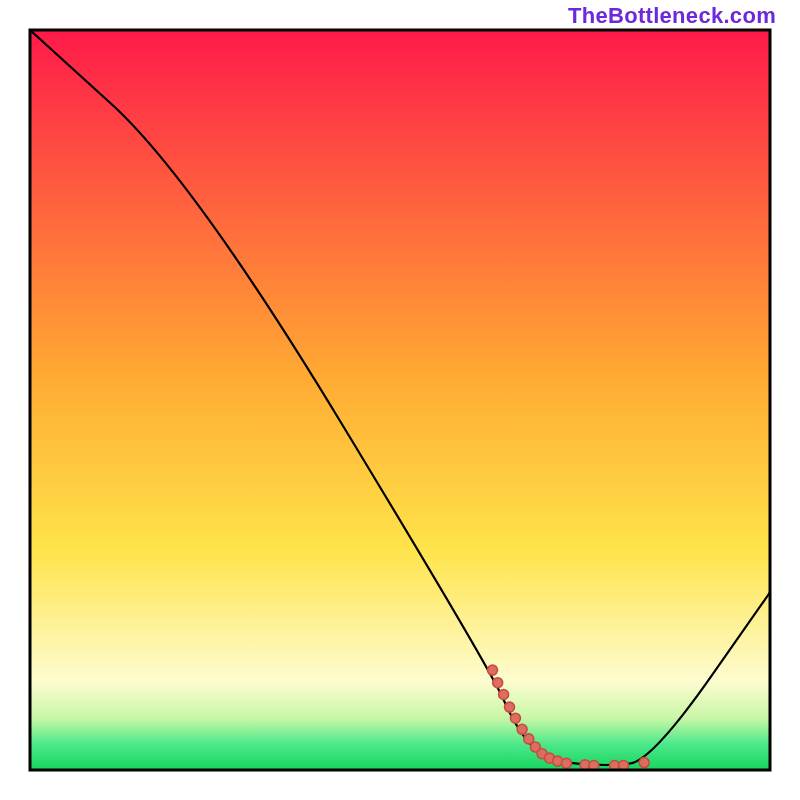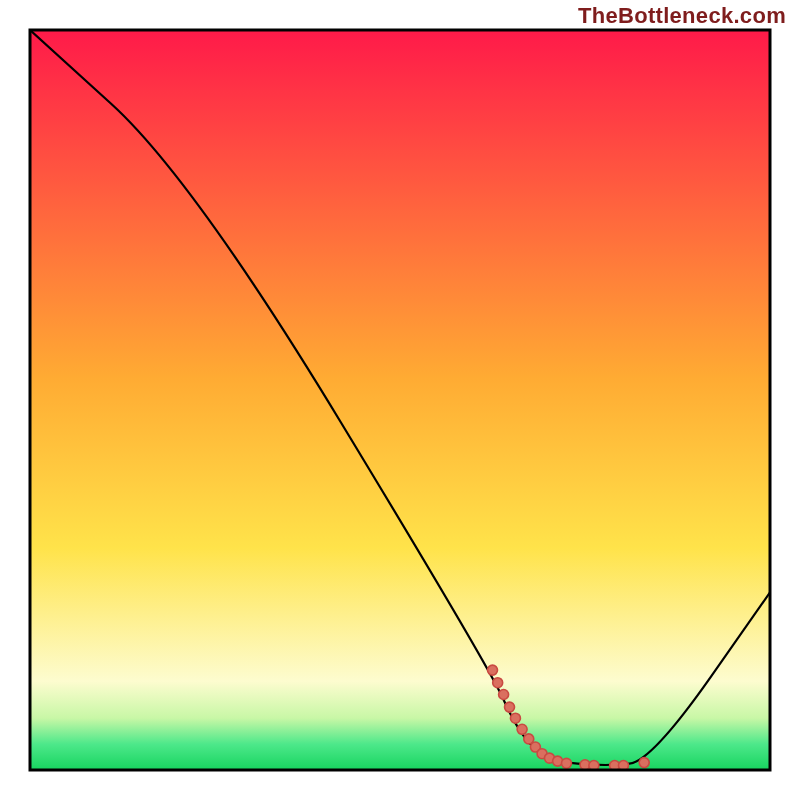--- a/index.html
+++ b/index.html
@@ -12,24 +12,24 @@
     overflow: hidden;
   }
   .container {
     position: relative;
     width: 800px;
     height: 800px;
   }
   .watermark {
     position: absolute;
     top: 3px;
-    right: 14px;
+    right: 24px;
     font-size: 22px;
     font-weight: bold;
-    color: #7f1d1d;
+    color: #6d28d9;
     letter-spacing: 0.3px;
     z-index: 10;
   }
   svg {
     display: block;
   }
 </style>
 </head>
 <body>
 

